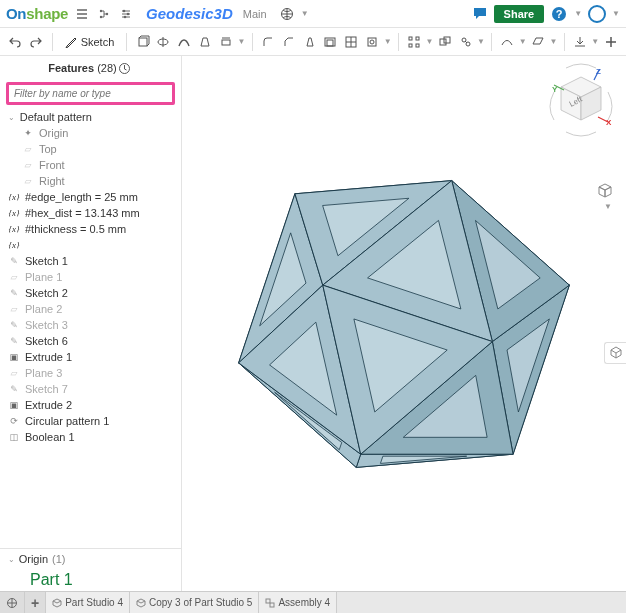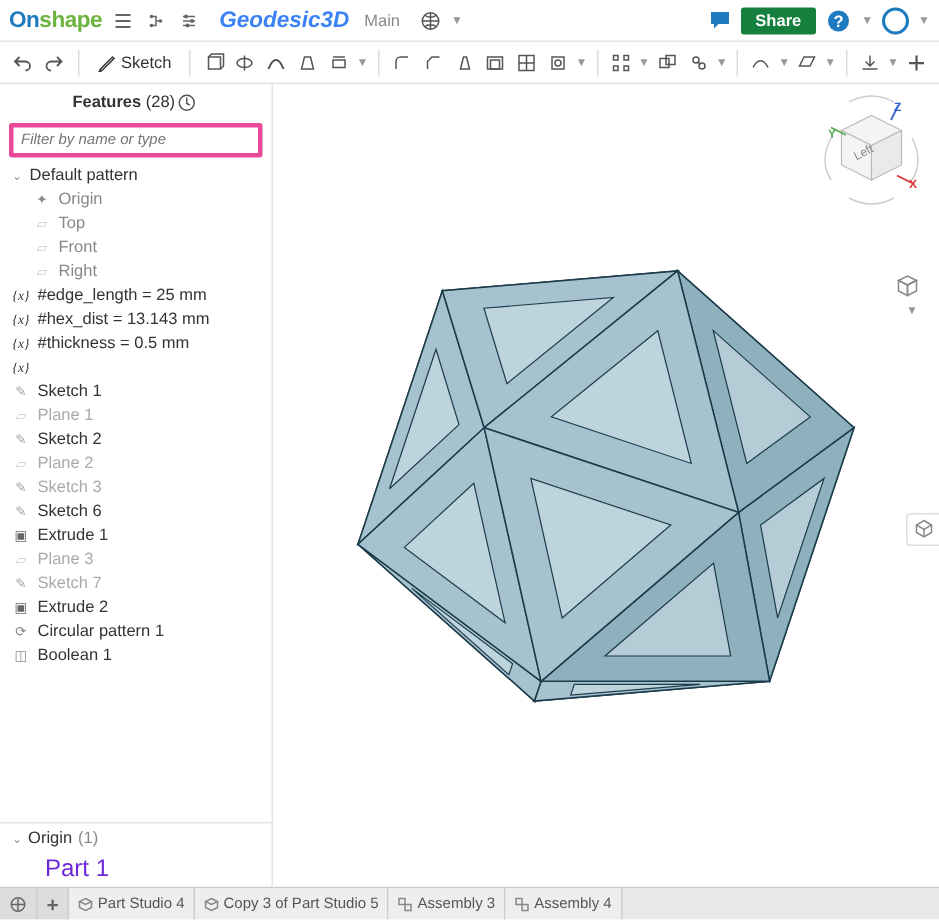--- a/index.html
+++ b/index.html
@@ -19,21 +19,21 @@
 .tool { width: 22px; height: 22px; display: inline-flex; align-items: center; justify-content: center; color: #444; cursor: pointer; border-radius: 2px; }
 .sketch-btn { display: flex; align-items: center; gap: 4px; padding: 0 6px; height: 22px; font-size: 11px; color: #333; cursor: pointer; }
 .divider { width: 1px; height: 18px; background: #ddd; margin: 0 4px; }
 .main { display: flex; height: calc(100% - 28px - 28px - 22px); }
 .sidebar { width: 182px; border-right: 1px solid #e3e3e3; display: flex; flex-direction: column; background: #fff; }
 .panel-hdr { display: flex; align-items: center; justify-content: center; padding: 4px 17px; font-size: 11px; font-weight: 600; color: #333; }
 .filter-input { margin: 2px 6px 4px; width: calc(100% - 12px); font-size: 10px; font-style: italic; color: #aaa; padding: 3px 5px; border: 3px solid #ec4899; border-radius: 2px; }
 .tree { flex: 1; overflow-y: auto; font-size: 11px; }
 .tree-item { display: flex; align-items: center; padding: 2px 4px 2px 8px; gap: 5px; cursor: pointer; white-space: nowrap; }
 .tree-item.sub { padding-left: 22px; color: #888; }
-.tree-item.subsub { padding-left: 30px; color: #6d28d9; }
+.tree-item.subsub { padding-left: 30px; color: #15803d; }
 .tree-item .ico { width: 12px; height: 12px; display: inline-flex; align-items: center; justify-content: center; font-size: 9px; color: #888; }
 .tree-item .ico.var { color: #333; font-style: italic; font-family: serif; }
 .tree-item .ico.sk { color: #aaa; }
 .tree-item .ico.pl { color: #ccc; }
 .tree-item .ico.ex { color: #666; }
 .tree-item.muted { color: #aaa; }
 .parts-hdr { border-top: 1px solid #e3e3e3; padding: 4px 8px; font-size: 11px; display: flex; align-items: center; gap: 4px; }
 .viewport { flex: 1; position: relative; background: #fff; overflow: hidden; }
 .viewport svg.model { position: absolute; left: 50%; top: 50%; transform: translate(-50%, -50%); }
 .viewcube { position: absolute; top: 6px; right: 10px; width: 70px; height: 90px; }
@@ -472,25 +472,16 @@
         </span>
         <span>Copy 3 of Part Studio 5</span>
       </div>
       <div class="tab">
         <span class="tico">
           <svg width="10" height="10" viewBox="0 0 10 10">
             <rect x="1" y="1" width="4" height="4" fill="none" stroke="#888"></rect>
             <rect x="5" y="5" width="4" height="4" fill="none" stroke="#888"></rect>
           </svg>
         </span>
-        <span>Assembly 3</span>
-      </div>
-      <div class="tab">
-        <span class="tico">
-          <svg width="10" height="10" viewBox="0 0 10 10">
-            <rect x="1" y="1" width="4" height="4" fill="none" stroke="#888"></rect>
-            <rect x="5" y="5" width="4" height="4" fill="none" stroke="#888"></rect>
-          </svg>
-        </span>
         <span>Assembly 4</span>
       </div>
     </div>
 </div>
 
 </body></html>

